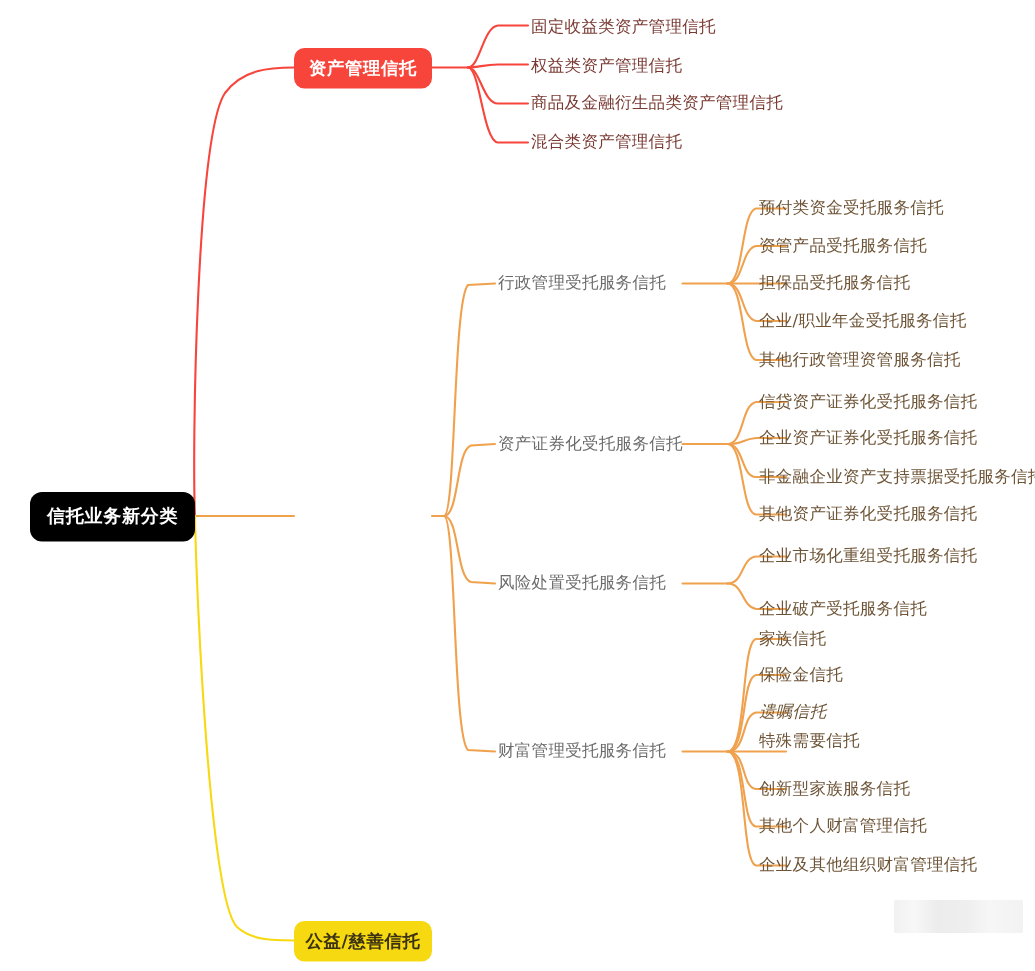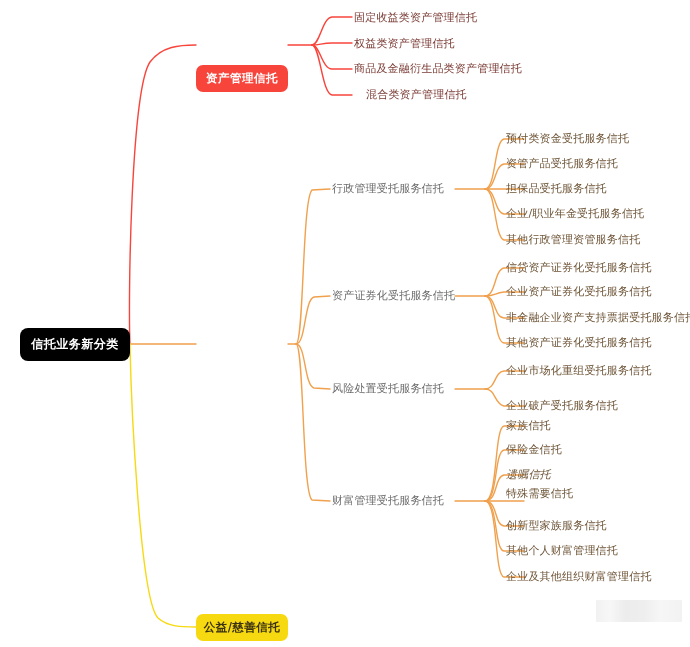--- a/index.html
+++ b/index.html
@@ -146,33 +146,33 @@
         <path d="M485,501 C498,501 494,550 504,551 L524,551"></path>
         <path d="M485,501 C498,501 494,575 504,577 L524,577"></path>
       </g>
     </g>
   </svg>
 
   <div class="node node-root" style="left:20px; top:328px; width:110px; height:33px;">
     <span>信托业务新分类</span>
   </div>
 
-  <div class="node node-l1-red" style="left:196px; top:32px; width:92px; height:27px;margin-top:33px;">
+  <div class="node node-l1-red" style="left:196px; top:32px; width:92px; height:27px;">
     <span>资产管理信托</span>
   </div>
 
 
   <div class="node node-l1-yellow" style="left:196px; top:614px; width:92px; height:27px;">
     <span>公益/慈善信托</span>
   </div>
 
   <div class="leaf leaf-red" style="left:354px; top:11px;">固定收益类资产管理信托</div>
   <div class="leaf leaf-red" style="left:354px; top:37px;">权益类资产管理信托</div>
   <div class="leaf leaf-red" style="left:354px; top:62px;">商品及金融衍生品类资产管理信托</div>
-  <div class="leaf leaf-red" style="left:354px; top:88px;margin-left:12px;">混合类资产管理信托</div>
+  <div class="leaf leaf-red" style="left:354px; top:88px;">混合类资产管理信托</div>
 
   <div class="leaf leaf-mid" style="left:332px; top:182px;">行政管理受托服务信托</div>
   <div class="leaf leaf-mid" style="left:332px; top:289px;">资产证券化受托服务信托</div>
   <div class="leaf leaf-mid" style="left:332px; top:382px;">风险处置受托服务信托</div>
   <div class="leaf leaf-mid" style="left:332px; top:494px;">财富管理受托服务信托</div>
 
   <div class="leaf leaf-orange" style="left:506px; top:132px;">预付类资金受托服务信托</div>
   <div class="leaf leaf-orange" style="left:506px; top:157px;">资管产品受托服务信托</div>
   <div class="leaf leaf-orange" style="left:506px; top:182px;">担保品受托服务信托</div>
   <div class="leaf leaf-orange" style="left:506px; top:207px;">企业/职业年金受托服务信托</div>

